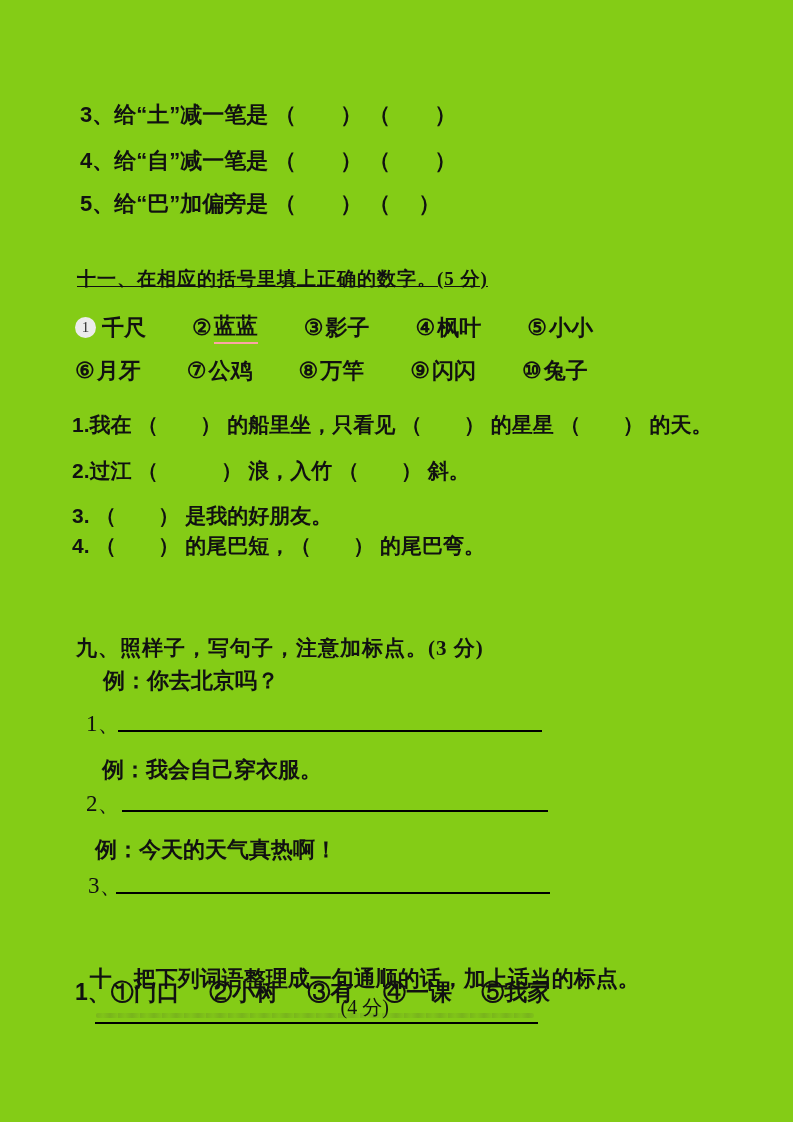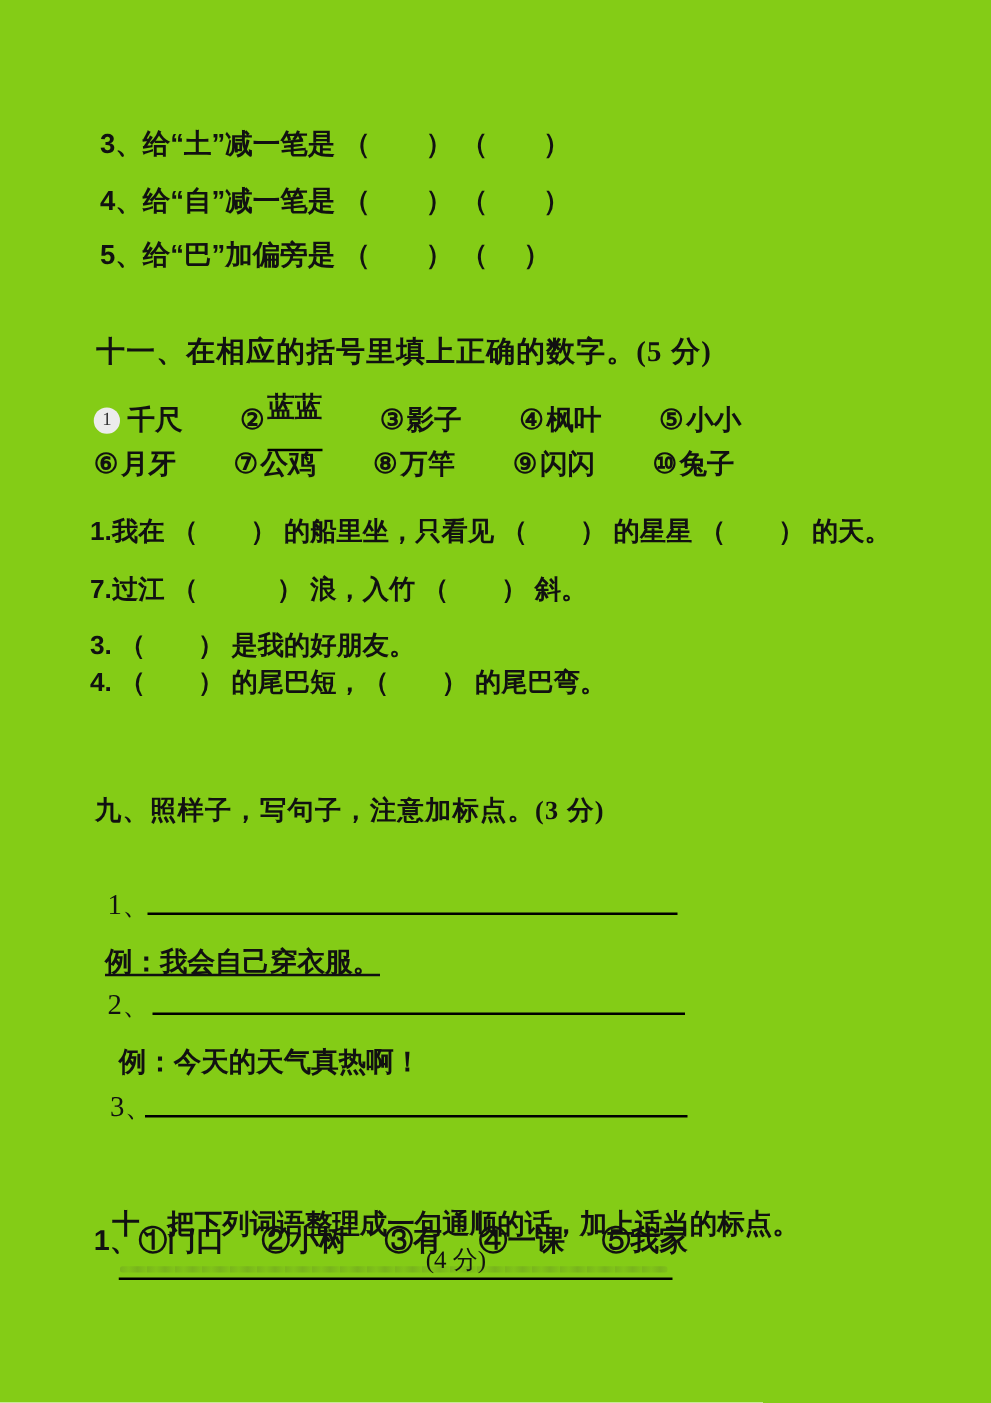--- a/index.html
+++ b/index.html
@@ -14,32 +14,32 @@
     text-align: center;
   }
   .abs { position: absolute; white-space: pre; }
   .heiti { font-weight: bold; font-family: "Liberation Sans", sans-serif; }
   .kaiti { font-family: "Liberation Serif", serif; font-weight: 600; letter-spacing: 1px; }
 
   
   .q-line { font-size: 22px; }
 
   
-  .h11 { font-size: 23px; }
+  .h11 { font-size: 19px; text-decoration: underline; }
   .crow { display: flex; gap: 46px; font-size: 22px; font-weight: bold; }
   .citem { display: inline-flex; align-items: center; }
   .cnum { margin-right: 2px; }
   .light-circle {
     display: inline-flex; align-items: center; justify-content: center;
     width: 21px; height: 21px; border-radius: 50%;
     background: #ececec; color: #333;
     font-family: "Liberation Serif", serif; font-size: 15px; font-weight: normal;
     margin-right: 6px;
   }
-  .u-word { border-bottom: 2px solid #000000; padding-bottom: 18px; }
+  .u-word { border-bottom: 2px solid #fca5a5; padding-bottom: 1px; }
 
   .sentence { font-size: 21px; font-weight: bold; }
 
   
   .h9 { font-size: 21px; }
   .example { font-size: 22px; font-weight: bold; }
   .blank-num { font-size: 23px; font-family: "Liberation Serif", serif; }
   .answer-line { position: absolute; border-bottom: 2px solid #000; height: 20px; }
 
   
@@ -108,30 +108,31 @@
       <span class="cnum">⑨</span>
       <span>闪闪</span>
     </span>
     <span class="citem">
       <span class="cnum">⑩</span>
       <span>兔子</span>
     </span>
   </div>
 
   <div class="abs sentence" style="left:72px; top:411px;">1.我在 （　　） 的船里坐，只看见 （　　） 的星星 （　　） 的天。</div>
-  <div class="abs sentence" style="left:72px; top:457px;">7.过江 （　　　） 浪，入竹 （　　） 斜。</div>
+  <div class="abs sentence" style="left:72px; top:457px;">2.过江 （　　　） 浪，入竹 （　　） 斜。</div>
   <div class="abs sentence" style="left:72px; top:502px;">3. （　　） 是我的好朋友。</div>
   <div class="abs sentence" style="left:72px; top:532px;">4. （　　） 的尾巴短，（　　） 的尾巴弯。</div>
 
   <div class="abs kaiti h9" style="left:76px; top:634px;">九、照样子，写句子，注意加标点。(3 分)</div>
 
+  <div class="abs example" style="left:103px; top:666px;">例：你去北京吗？</div>
   <div class="abs blank-num" style="left:86px; top:708px;">1、</div>
   <div class="answer-line" style="left:118px; top:710px; width:424px;"></div>
 
-  <div class="abs example" style="left:84px; top:755px;text-decoration:underline;">例：我会自己穿衣服。</div>
+  <div class="abs example" style="left:102px; top:755px;">例：我会自己穿衣服。</div>
   <div class="abs blank-num" style="left:86px; top:788px;">2、</div>
   <div class="answer-line" style="left:122px; top:790px; width:426px;"></div>
 
   <div class="abs example" style="left:95px; top:835px;">例：今天的天气真热啊！</div>
   <div class="abs blank-num" style="left:88px; top:870px;">3、</div>
   <div class="answer-line" style="left:116px; top:872px; width:434px;"></div>
 
   <div class="abs" style="left:72px; top:946px;">
     <span class="h10-main">十、把下列词语整理成一句通顺的话，加上适当的标点。</span>
     <span class="h10-score">(4 分)</span>

